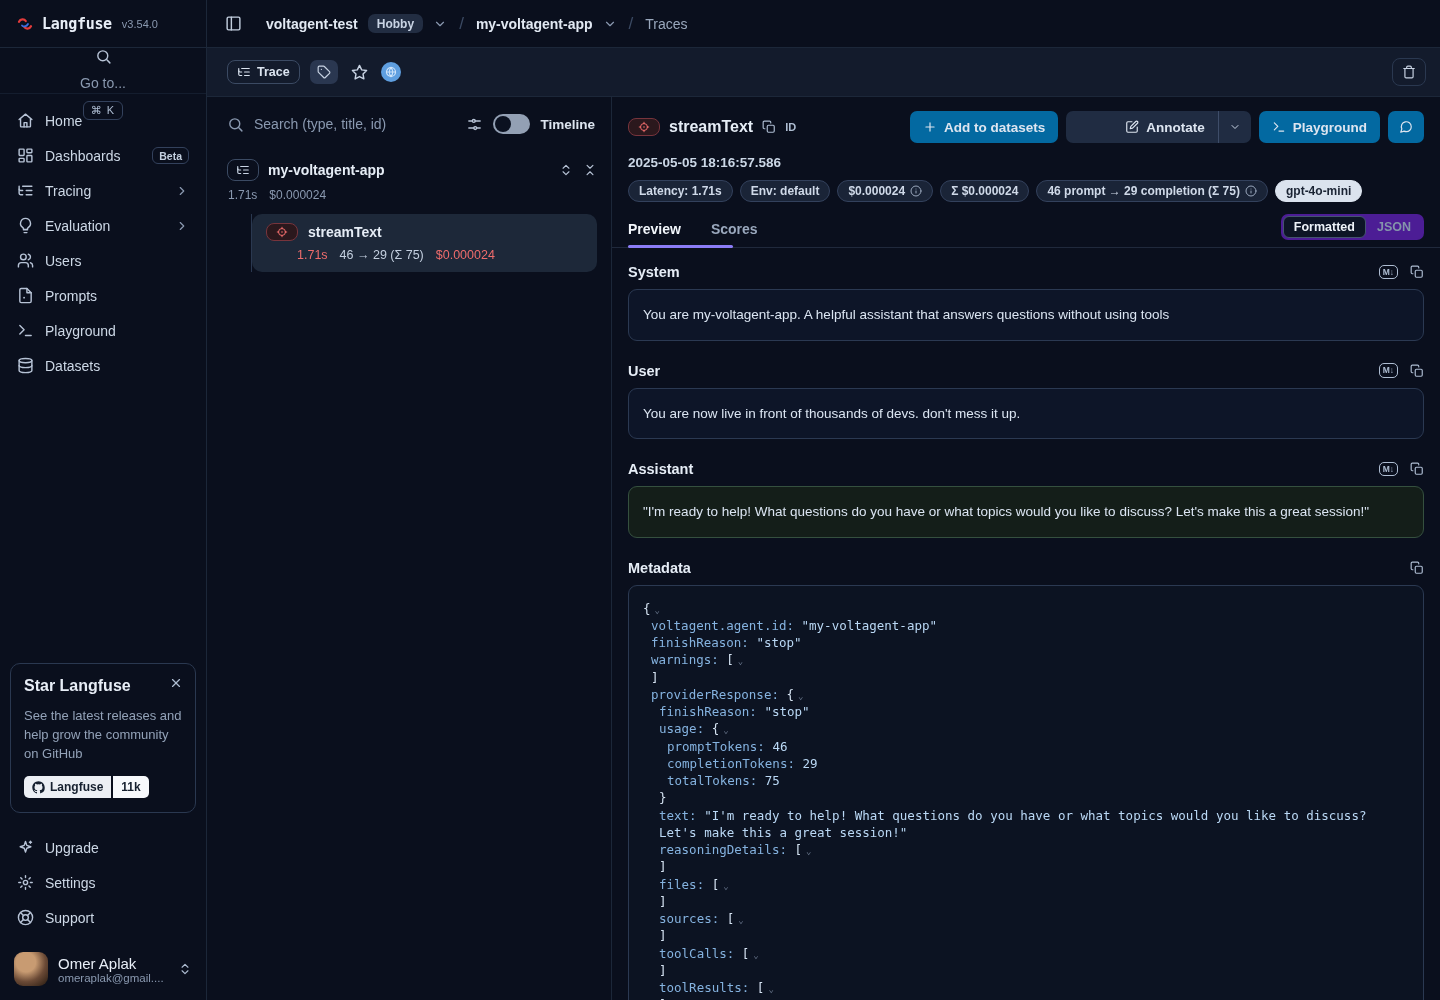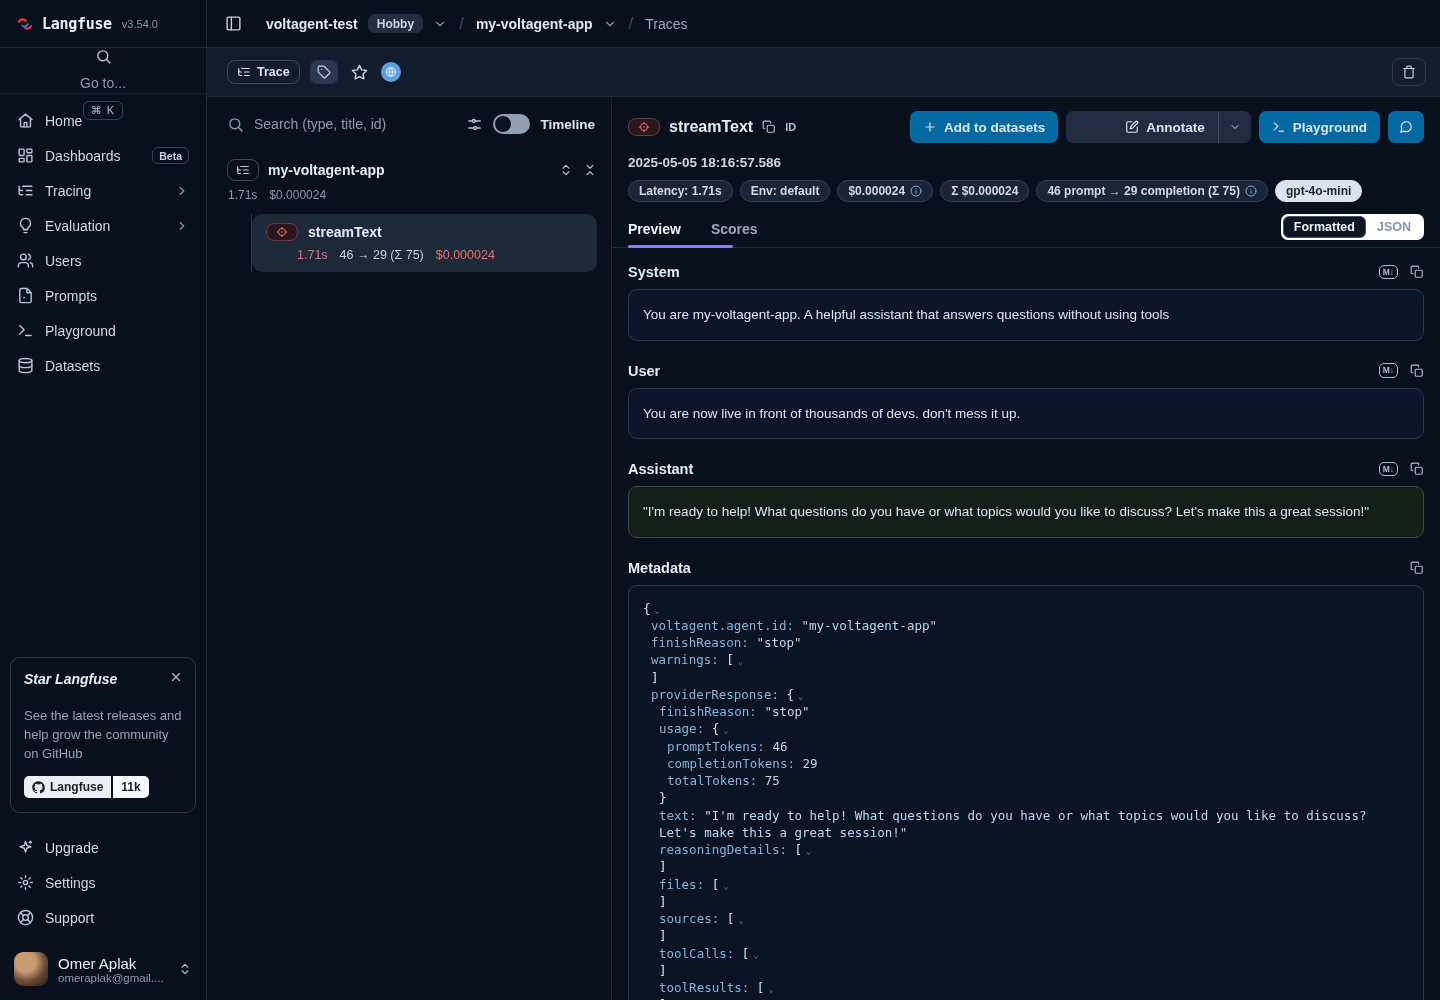--- a/index.html
+++ b/index.html
@@ -25,21 +25,21 @@
   .goto-label { flex:1; font-size:14px; }
   .kbd { border:1px solid #33415c; border-radius:6px; padding:2px 7px; font-size:11px; color:#aebdd2; letter-spacing:1px; }
   .nav { padding:10px 8px; display:flex; flex-direction:column; gap:2px; }
   .nav-item { display:flex; align-items:center; gap:11px; padding:8px 9px; border-radius:7px; color:#cdd8e6; cursor:pointer; }
   .nav-ic { color:#b7c3d6; display:flex; }
   .nav-label { font-size:14px; flex:1; }
   .beta-badge { border:1px solid #33415c; border-radius:6px; font-size:10.5px; font-weight:bold; padding:1.5px 6px; color:#c3cfdf; }
   .nav-chevron { color:#8a99b0; }
   .sidebar-spacer { flex:1; }
   .star-card { margin:0 10px 14px 10px; border:1px solid #2a3850; border-radius:10px; padding:13px 13px 14px 13px; position:relative; }
-  .star-title { font-size:14px; font-weight:bold; color:#e8eef7; margin-bottom:20px;font-style:italic; }
+  .star-title { font-size:16px; font-weight:bold; color:#e8eef7; margin-bottom:12px; }
   .star-close { position:absolute; top:12px; right:12px; color:#aebdd2; cursor:pointer; }
   .star-body { font-size:13px; color:#93a2b8; line-height:1.45; margin-bottom:12px; }
   .gh-row { display:flex; align-items:center; }
   .gh-btn { display:flex; align-items:center; gap:5px; background:#eceff4; color:#16202f; border-radius:5px 0 0 5px; padding:4px 8px; font-size:12px; font-weight:bold; cursor:pointer; }
   .gh-count { background:#f7f9fc; color:#16202f; border-radius:0 5px 5px 0; padding:4px 8px; font-size:12px; font-weight:bold; margin-left:2px; cursor:pointer; }
   .footer-nav { padding:4px 8px 6px 8px; display:flex; flex-direction:column; gap:2px; }
   .user-row { display:flex; align-items:center; gap:10px; padding:12px 14px 14px 14px; cursor:pointer; }
   .avatar { width:34px; height:34px; border-radius:9px; background:
      radial-gradient(circle at 35% 30%, #c89b72 0 30%, #6b4a36 60%, #23180f 100%); flex:none; }
   .user-meta { flex:1; min-width:0; }
@@ -112,21 +112,21 @@
   .timestamp { padding:12px 16px 0 16px; font-size:13.5px; font-weight:bold; color:#cbd7e6; }
   .badges-row { display:flex; align-items:center; gap:7px; padding:10px 16px 0 16px; flex-wrap:wrap; }
   .badge { display:inline-flex; align-items:center; gap:5px; background:#1a2437; border:1px solid #33415c; color:#cfd9e8; font-size:12px; font-weight:bold; padding:3px 10px; border-radius:11px; }
   .badge .ic-xs { color:#9aa8bd; }
   .badge-light { background:#dbe3ee; color:#1a2333; border-color:#dbe3ee; }
   .tabs-row { display:flex; align-items:flex-end; padding:12px 16px 0 16px; border-bottom:1px solid #20293c; position:relative; }
   .tab { font-size:14px; font-weight:bold; color:#9aa8bd; padding:4px 0 10px 0; margin-right:30px; cursor:pointer; position:relative; }
   .tab.active { color:#f2f6fb; }
   .tab.active::after { content:""; position:absolute; left:0; bottom:-1px; width:calc(100% + 52px); height:3px; background:#8b7cf6; border-radius:2px; }
   .tabs-spacer { flex:1; }
-  .seg-control { display:flex; background:#ffffff; border-radius:7px; padding:2px; margin-bottom:7px;text-align:center; }
+  .seg-control { display:flex; background:#4c1d95; border-radius:7px; padding:2px; margin-bottom:7px;text-align:center; }
   .seg { font-size:12.5px; font-weight:bold; padding:3px 10px; border-radius:6px; color:#8494ab; cursor:pointer; border:1px solid transparent; }
   .seg.active { background:#0d1526; border-color:#44546f; color:#eef3f9; }
   .detail-scroll { flex:1; overflow:hidden; padding:16px 16px 0 16px; }
   .section { margin-bottom:22px; }
   .section-head { display:flex; align-items:center; margin-bottom:9px; }
   .section-title { font-size:14.5px; font-weight:bold; color:#e6edf6; flex:1; }
   .section-icons { display:flex; align-items:center; gap:12px; color:#aebdd2; }
   .md-ic { border:1.5px solid #aebdd2; border-radius:5px; font-size:8.5px; font-weight:bold; padding:2px 3px; line-height:1; cursor:pointer; color:#aebdd2; }
   .msg-box { background:#0d1528; border:1px solid #2b3952; border-radius:9px; padding:15px 14px; font-size:13.5px; color:#dbe5f2; line-height:1.45; }
   .msg-box.assistant { background:#141e19; border-color:#35503f; }

